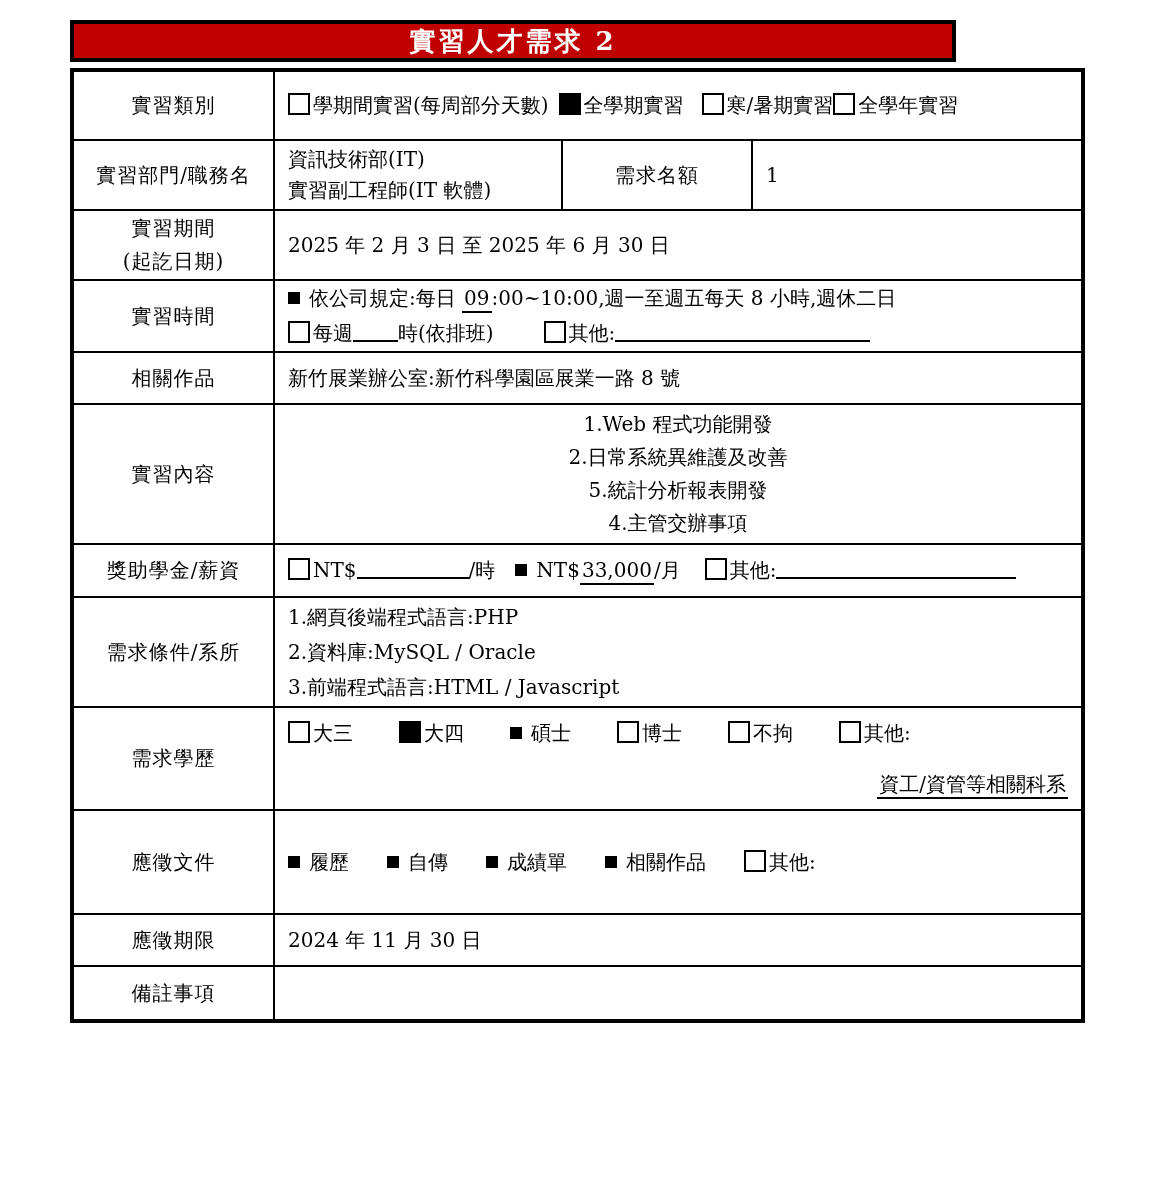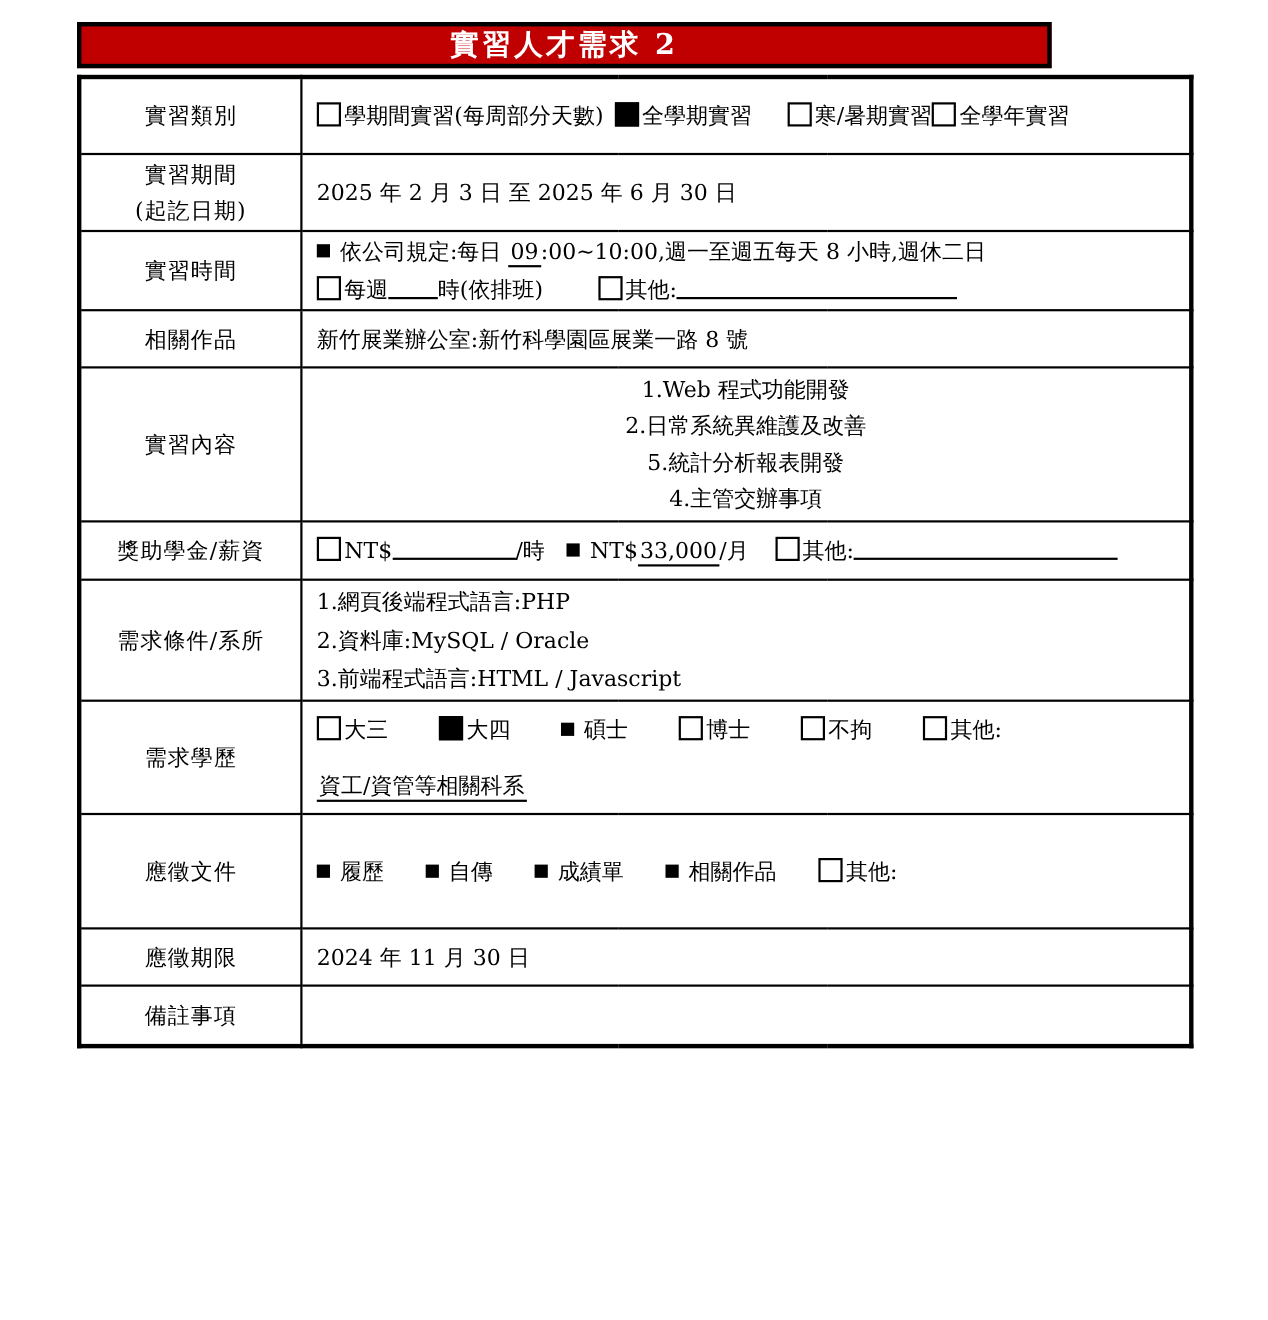--- a/index.html
+++ b/index.html
@@ -61,21 +61,21 @@
   .bw45{width:45px;}
   .bw112{width:112px;}
   .bw240{width:240px;}
   .bw255{width:255px;}
 
   
   .ul{border-bottom:2px solid #000;padding:0 2px 1px 2px;}
 
   
   .mr10{margin-right:10px;}
-  .mr34{margin-right:32px;}
+  .mr34{margin-right:18px;}
   .mr38{margin-right:38px;}
   .mr46{margin-right:46px;}
   .mr24{margin-right:24px;}
   .mr20{margin-right:20px;}
   .mr50{margin-right:50px;}
   .opt{white-space:nowrap;}
   .nowrap{white-space:nowrap;}
 </style>
 </head>
 <body>
@@ -95,20 +95,29 @@
     </colgroup>
 
     <tbody>
         <tr style="height:70px">
       <td class="lbl">實習類別</td>
       <td colspan="3">
         <span class="opt mr10"><span class="cb"></span><span>學期間實習(每周部分天數)</span></span><span class="opt mr34"><span class="cb filled"></span><span>全學期實習</span></span><span class="opt"><span class="cb"></span><span>寒/暑期實習</span></span><span class="opt"><span class="cb"></span><span>全學年實習</span></span>
       </td>
     </tr>
 
+    <tr style="height:70px">
+      <td class="lbl">實習部門/職務名</td>
+      <td>
+        <div class="tight-line">資訊技術部(IT)</div>
+        <div class="tight-line">實習副工程師(IT 軟體)</div>
+      </td>
+      <td class="lbl">需求名額</td>
+      <td>1</td>
+    </tr>
 
     <tr style="height:70px">
       <td class="lbl">
         <div class="list-line">實習期間</div>
         <div class="list-line">(起訖日期)</div>
       </td>
       <td colspan="3">2025 年 2 月 3 日  至  2025 年 6 月 30 日</td>
     </tr>
 
     <tr style="height:72px">
@@ -153,21 +162,21 @@
         <div class="line">3.前端程式語言:HTML / Javascript</div>
       </td>
     </tr>
 
     <tr style="height:103px">
       <td class="lbl">需求學歷</td>
       <td colspan="3">
         <div class="line">
           <span class="opt mr46"><span class="cb"></span><span>大三</span></span><span class="opt mr46"><span class="cb filled"></span><span>大四</span></span><span class="opt mr46"><span class="sq"></span><span>碩士</span></span><span class="opt mr46"><span class="cb"></span><span>博士</span></span><span class="opt mr46"><span class="cb"></span><span>不拘</span></span><span class="opt"><span class="cb"></span><span>其他:</span></span>
         </div>
-        <div class="line" style="margin-top:16px;">
+        <div class="line" style="margin-top:16px;text-align:right;">
           <span class="ul">資工/資管等相關科系</span>
         </div>
       </td>
     </tr>
 
     <tr style="height:104px">
       <td class="lbl">應徵文件</td>
       <td colspan="3" class="vtop" style="">
         <span class="opt mr38"><span class="sq"></span><span>履歷</span></span><span class="opt mr38"><span class="sq"></span><span>自傳</span></span><span class="opt mr38"><span class="sq"></span><span>成績單</span></span><span class="opt mr38"><span class="sq"></span><span>相關作品</span></span><span class="opt"><span class="cb"></span><span>其他:</span></span>
       </td>

